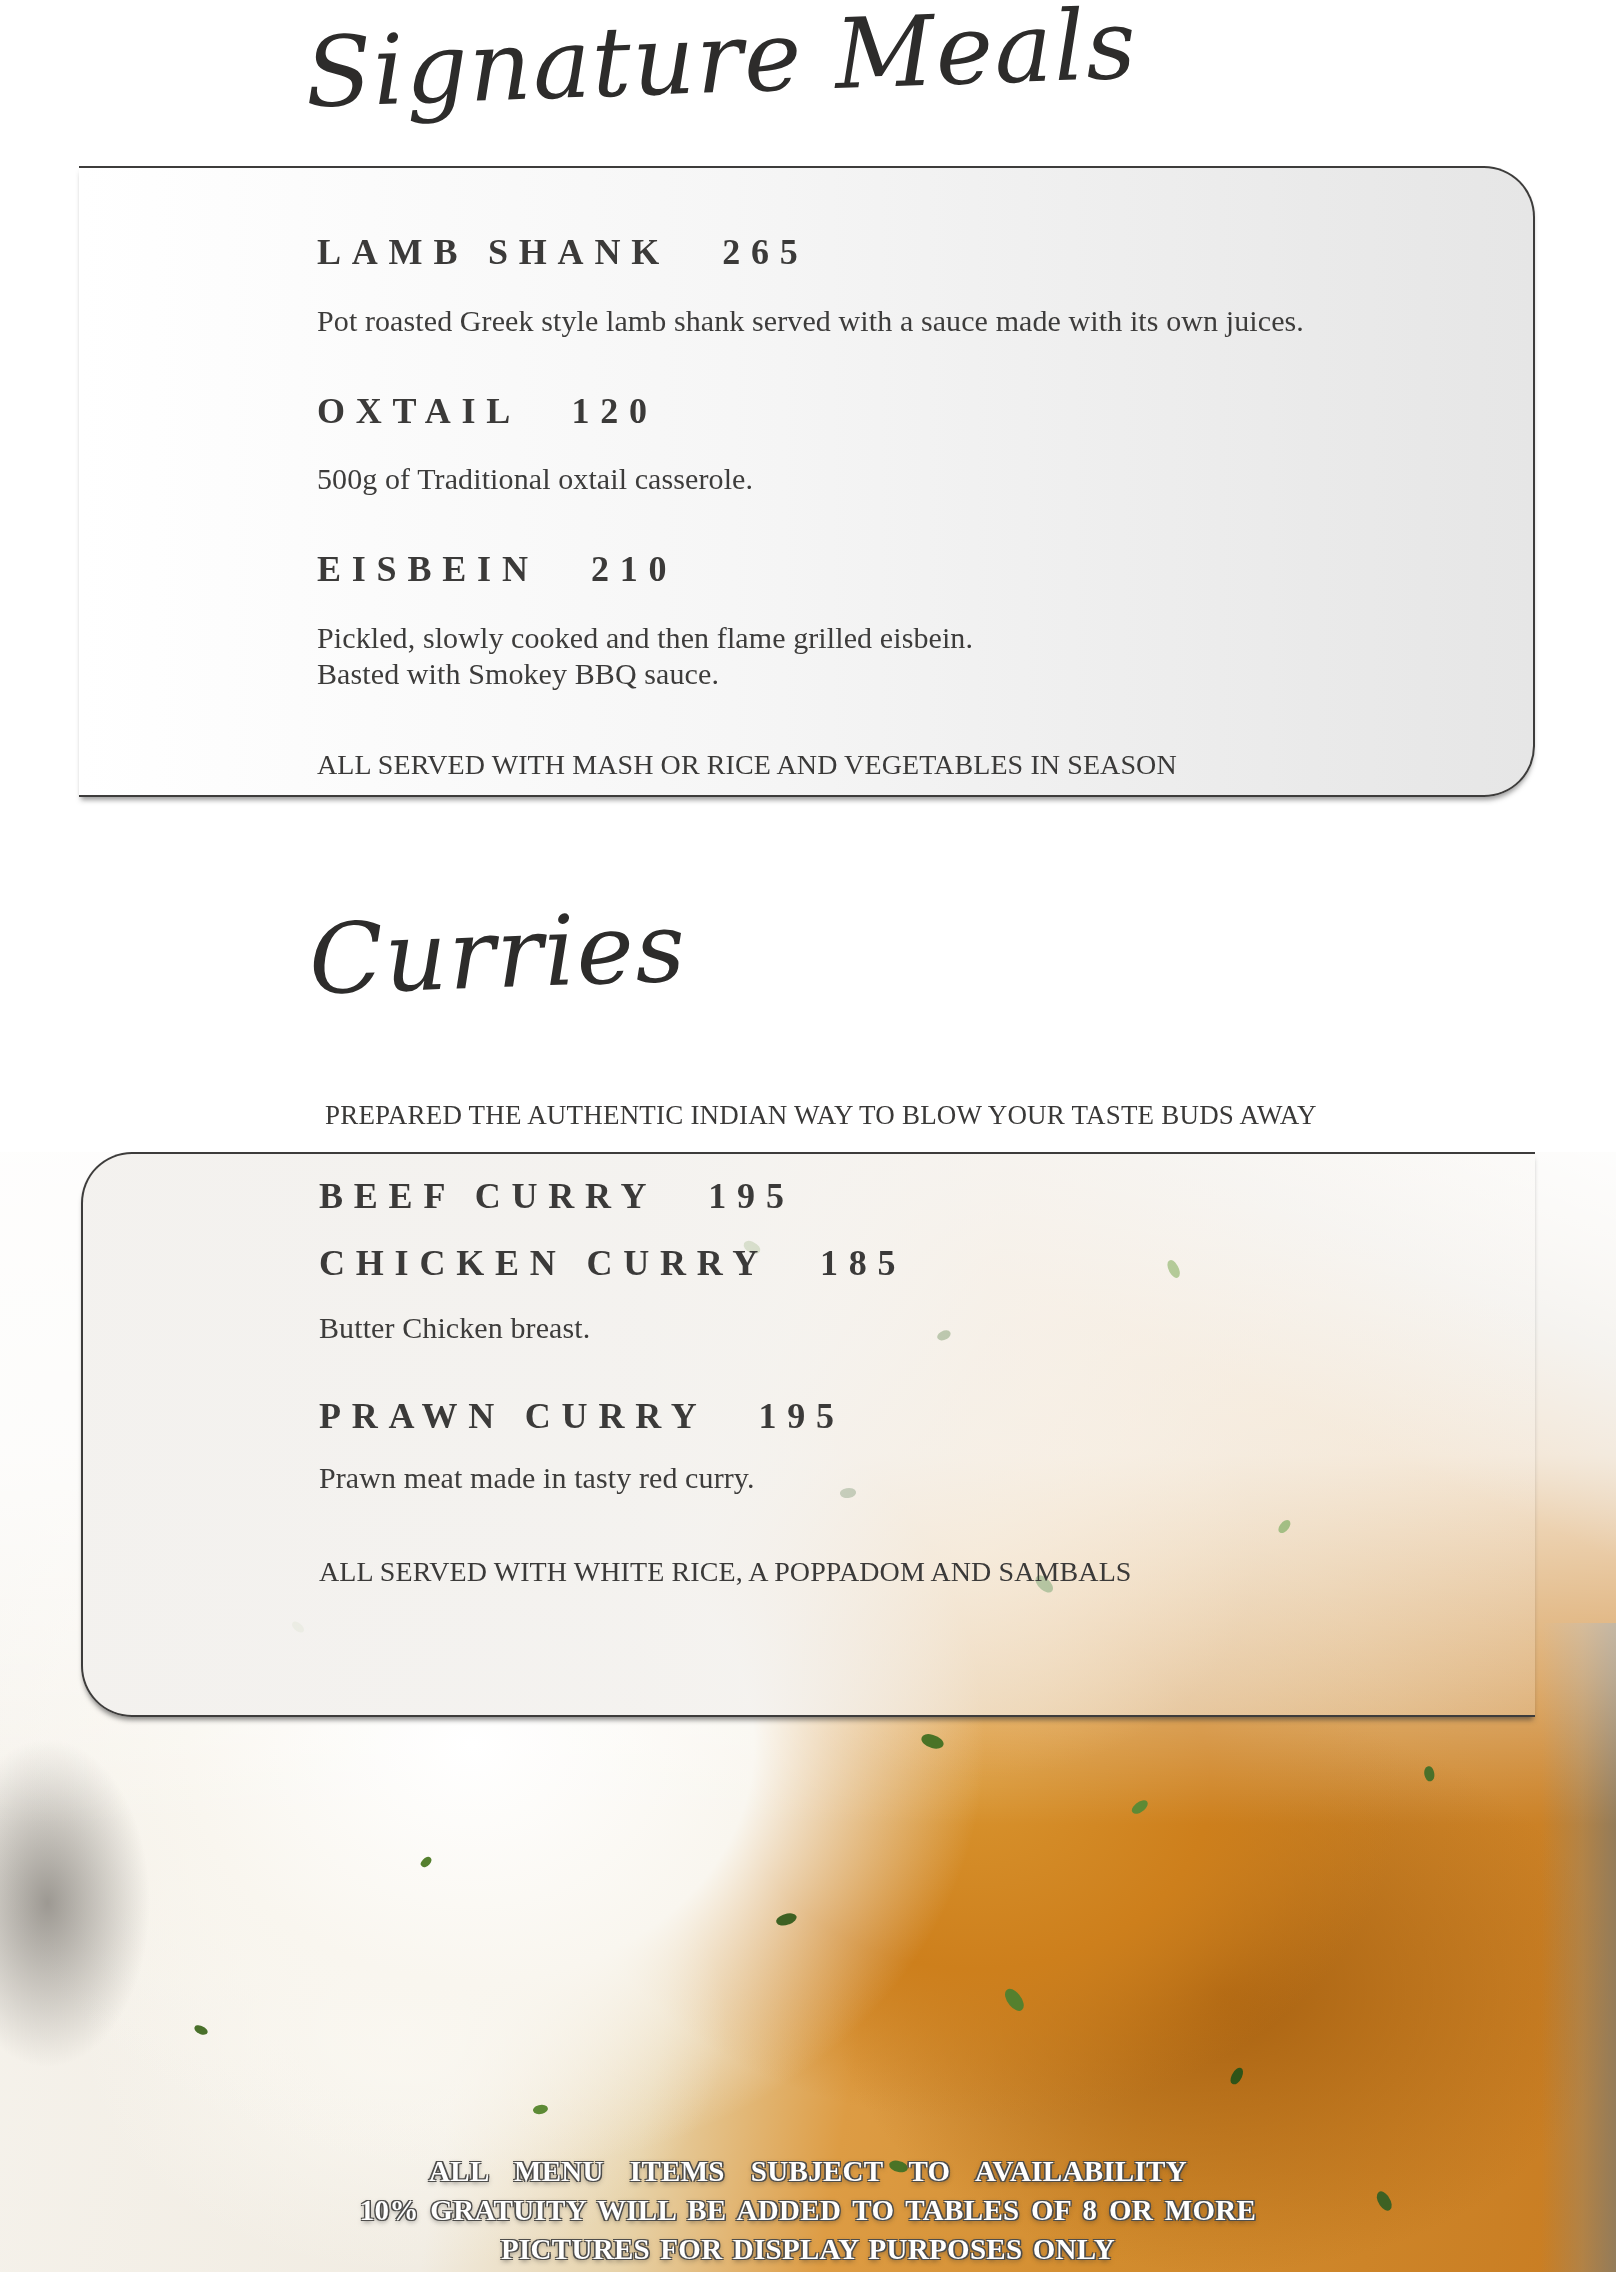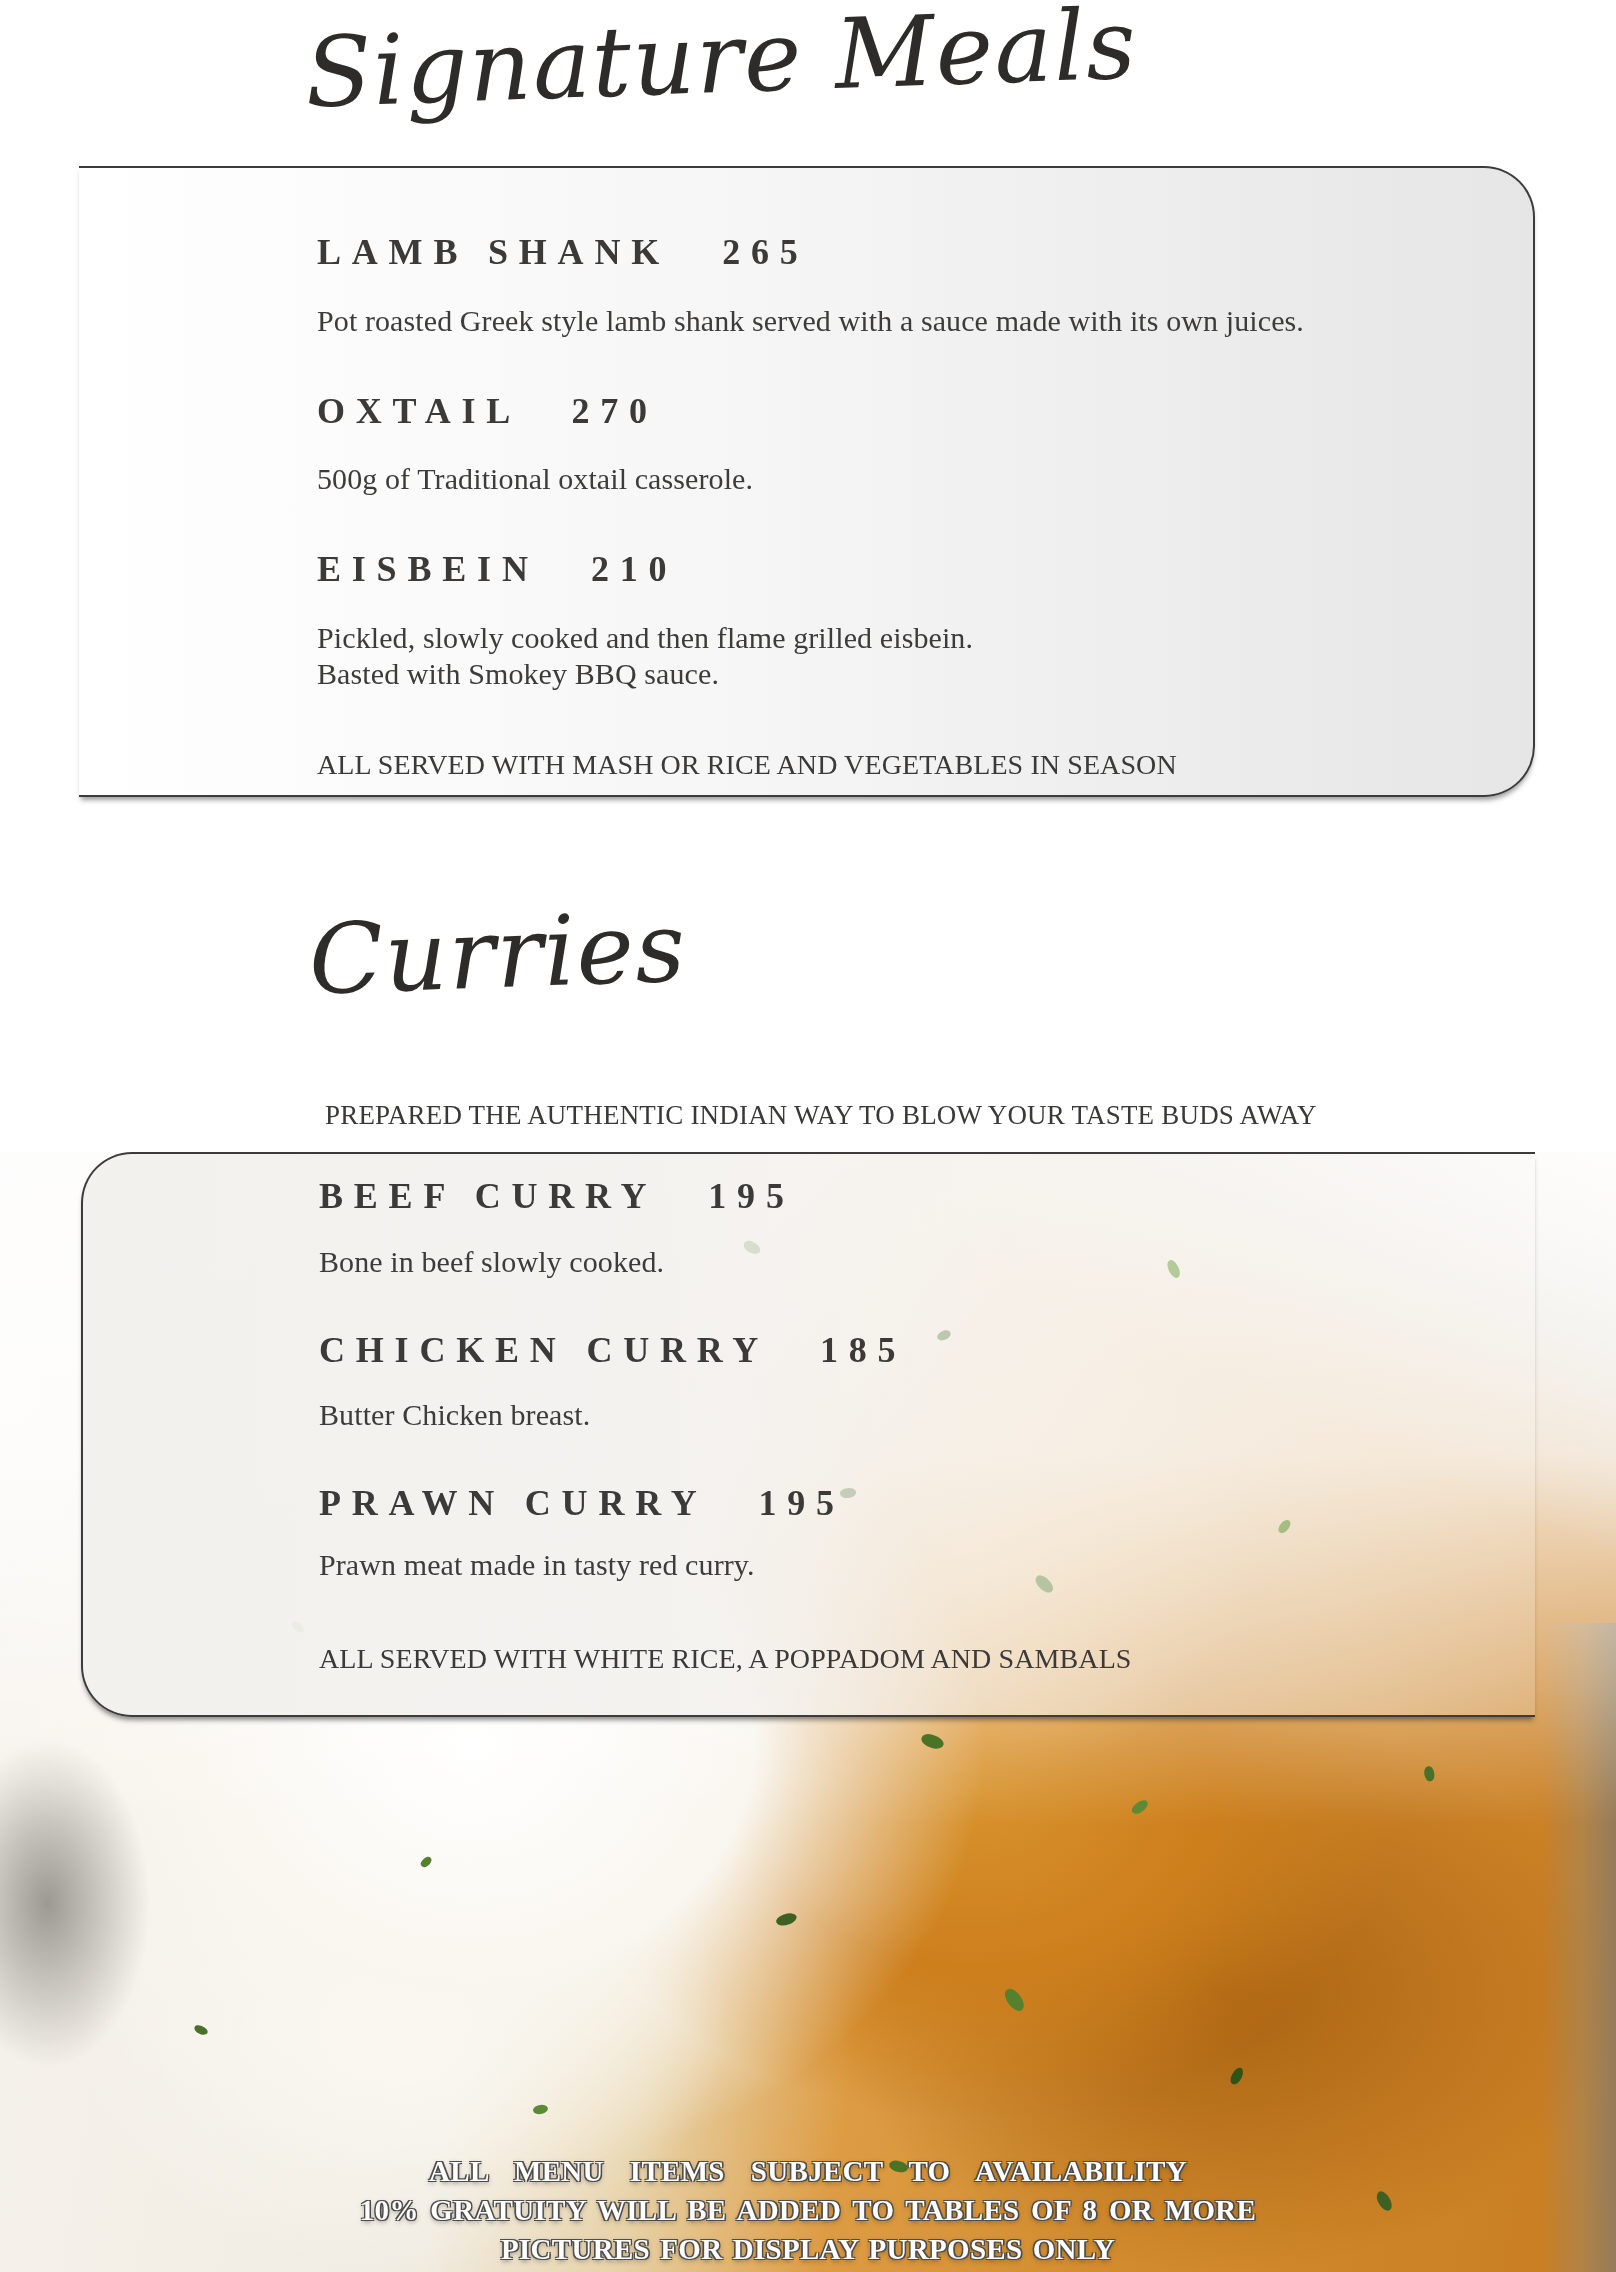--- a/index.html
+++ b/index.html
@@ -191,21 +191,21 @@
       <h3 class="item-title">
         <span class="item-name">LAMB SHANK</span>
         <span class="item-price">265</span>
       </h3>
       <p class="item-desc gap-lg">Pot roasted Greek style lamb shank served with a sauce made with its own juices.</p>
     </div>
 
     <div class="menu-item">
       <h3 class="item-title">
         <span class="item-name">OXTAIL</span>
-        <span class="item-price">270</span>
+        <span class="item-price">120</span>
       </h3>
       <p class="item-desc gap-lg">500g of Traditional oxtail casserole.</p>
     </div>
 
     <div class="menu-item">
       <h3 class="item-title">
         <span class="item-name">EISBEIN</span>
         <span class="item-price">210</span>
       </h3>
       <p class="item-desc">Pickled, slowly cooked and then flame grilled eisbein.</p>
@@ -241,21 +241,20 @@
     <div class="speck" style="left:33%;top:85%;width:15px;height:9px;background:#5d8a35;transform:rotate(-15deg);"></div>
     <div class="speck" style="left:85%;top:93%;width:20.5px;height:11.6px;background:#3e6123;transform:rotate(55deg);"></div>
 
     <section class="panel panel-curries">
 
       <div class="menu-item">
         <h3 class="item-title">
           <span class="item-name">BEEF CURRY</span>
           <span class="item-price">195</span>
         </h3>
-        <p class="item-desc gap-md">Bone in beef slowly cooked.</p>
       </div>
 
       <div class="menu-item">
         <h3 class="item-title">
           <span class="item-name">CHICKEN CURRY</span>
           <span class="item-price">185</span>
         </h3>
         <p class="item-desc gap-md">Butter Chicken breast.</p>
       </div>
 

